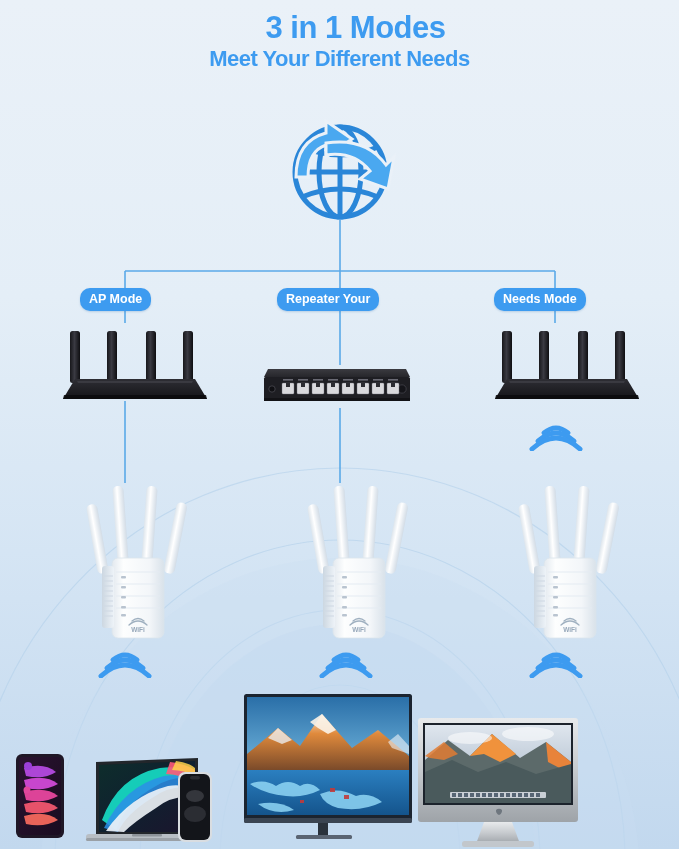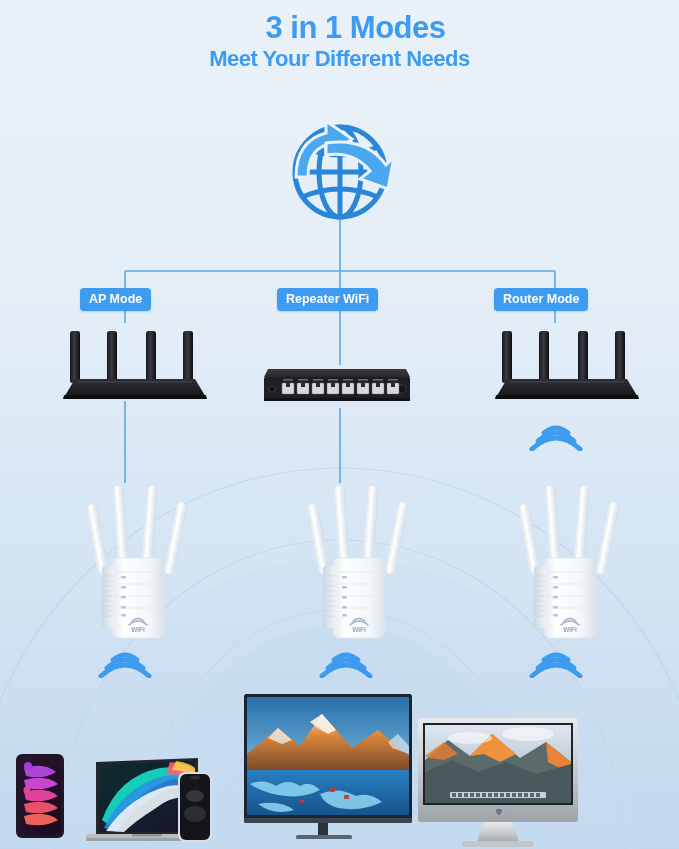--- a/index.html
+++ b/index.html
@@ -22,21 +22,21 @@
   .h-l2{font-size:22px;}
 
   
   .globe{position:absolute;left:282px;top:117px;width:116px;height:108px;}
 
   
   .tree{position:absolute;left:0;top:220px;width:679px;height:95px;}
 
   
   .pill{position:absolute;background:#3d9bf0;color:#ffffff;
-    font-size:12.5px;font-weight:bold;border-radius:4px;
+    font-size:12.5px;font-weight:bold;border-radius:10px;
     padding:4px 9px 5px 9px;white-space:nowrap;
     box-shadow:0 1px 2px rgba(60,120,180,.25);}
   .pill-ap{left:80px;top:288px;}
   .pill-rep{left:277px;top:288px;}
   .pill-rt{left:494px;top:288px;}
 
   
   .router{position:absolute;width:160px;height:78px;}
   .router-ap{left:55px;top:325px;}
   .router-rt{left:487px;top:325px;}
@@ -121,22 +121,22 @@
     <g stroke="#5aa9e8" stroke-width="1.6" fill="none">
       <line x1="125" y1="0" x2="125" y2="18"></line>
       <line x1="340" y1="0" x2="340" y2="60"></line>
       <line x1="555" y1="0" x2="555" y2="18"></line>
       <line x1="125" y1="96" x2="125" y2="178"></line>
       <line x1="340" y1="103" x2="340" y2="178"></line>
     </g>
   </svg>
 
   <div class="pill pill-ap">AP Mode</div>
-  <div class="pill pill-rep">Repeater WiFi</div>
-  <div class="pill pill-rt">Router Mode</div>
+  <div class="pill pill-rep">Repeater Your</div>
+  <div class="pill pill-rt">Needs Mode</div>
 
   <svg class="router router-ap" viewBox="0 0 160 78">
     <defs>
       <linearGradient id="rtTop" x1="0" y1="0" x2="0" y2="1">
         <stop offset="0%" stop-color="#2e2e34"></stop>
           <stop offset="100%" stop-color="#141418"></stop>
       </linearGradient>
       <linearGradient id="antG" x1="0" y1="0" x2="1" y2="0">
         <stop offset="0%" stop-color="#17171b"></stop>
           <stop offset="45%" stop-color="#3a3a42"></stop>

